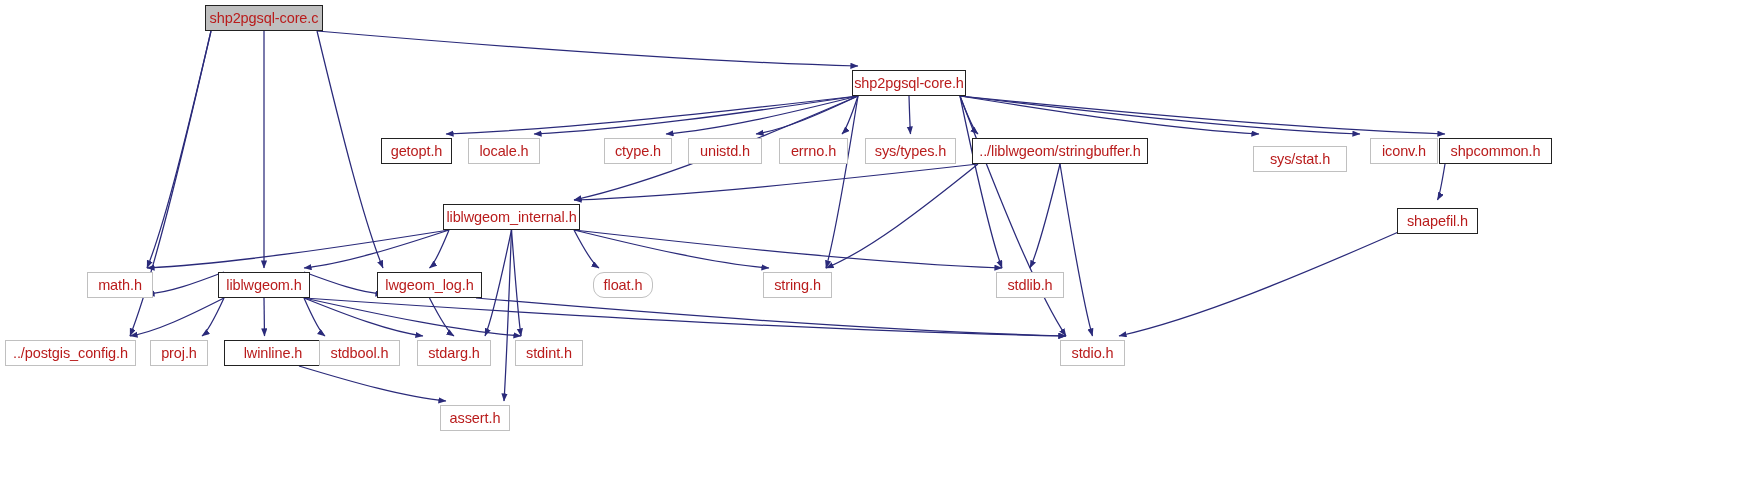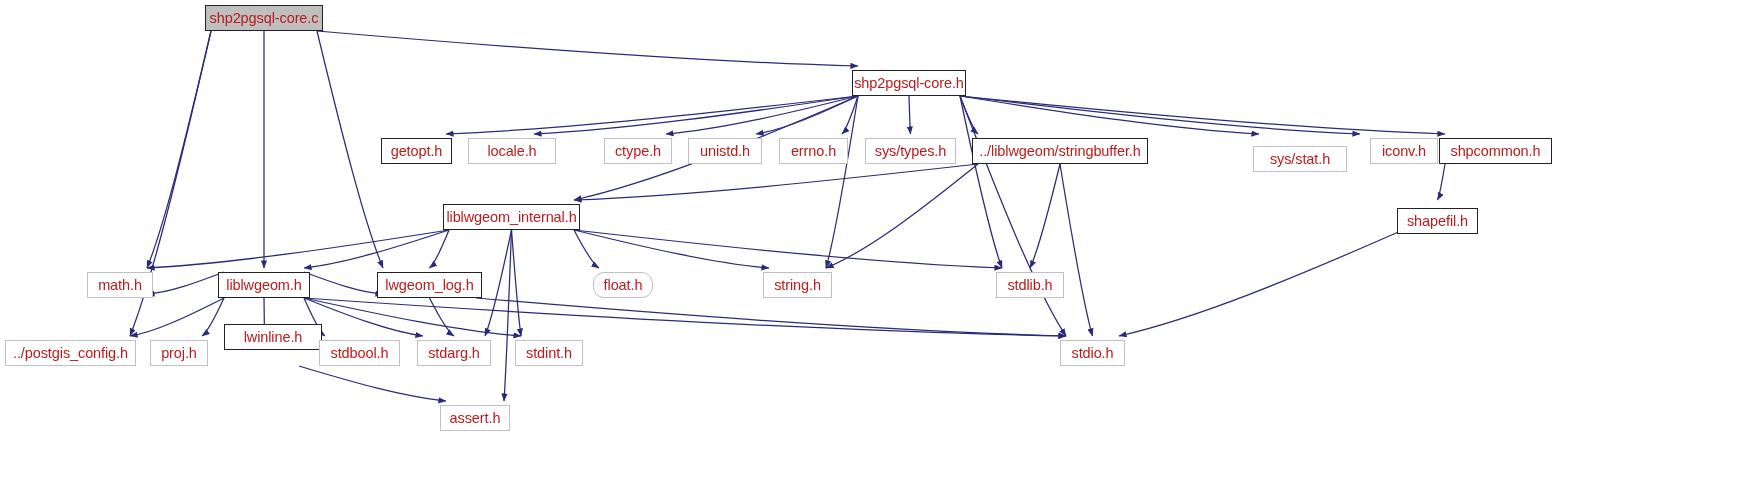--- a/index.html
+++ b/index.html
@@ -77,21 +77,21 @@
   <div id="node-layer">
       <div class="node strong current" style="left: 205px; top: 5px; width: 118px;">
         <span>shp2pgsql-core.c</span>
       </div>
       <div class="node strong" style="left: 852px; top: 70px; width: 114px;">
         <span>shp2pgsql-core.h</span>
       </div>
       <div class="node strong" style="left: 381px; top: 138px; width: 71px;">
         <span>getopt.h</span>
       </div>
-      <div class="node" style="left: 468px; top: 138px; width: 88px;">
+      <div class="node" style="left: 468px; top: 138px; width: 72px;">
         <span>locale.h</span>
       </div>
       <div class="node" style="left: 604px; top: 138px; width: 68px;">
         <span>ctype.h</span>
       </div>
       <div class="node" style="left: 688px; top: 138px; width: 74px;">
         <span>unistd.h</span>
       </div>
       <div class="node" style="left: 779px; top: 138px; width: 69px;">
         <span>errno.h</span>
@@ -134,21 +134,21 @@
       </div>
       <div class="node" style="left: 996px; top: 272px; width: 68px;">
         <span>stdlib.h</span>
       </div>
       <div class="node" style="left: 5px; top: 340px; width: 131px;">
         <span>../postgis_config.h</span>
       </div>
       <div class="node" style="left: 150px; top: 340px; width: 58px;">
         <span>proj.h</span>
       </div>
-      <div class="node strong" style="left: 224px; top: 324px; width: 98px;">
+      <div class="node strong" style="left: 224px; top: 340px; width: 98px;">
         <span>lwinline.h</span>
       </div>
       <div class="node" style="left: 319px; top: 340px; width: 81px;">
         <span>stdbool.h</span>
       </div>
       <div class="node" style="left: 417px; top: 340px; width: 74px;">
         <span>stdarg.h</span>
       </div>
       <div class="node" style="left: 515px; top: 340px; width: 68px;">
         <span>stdint.h</span>

